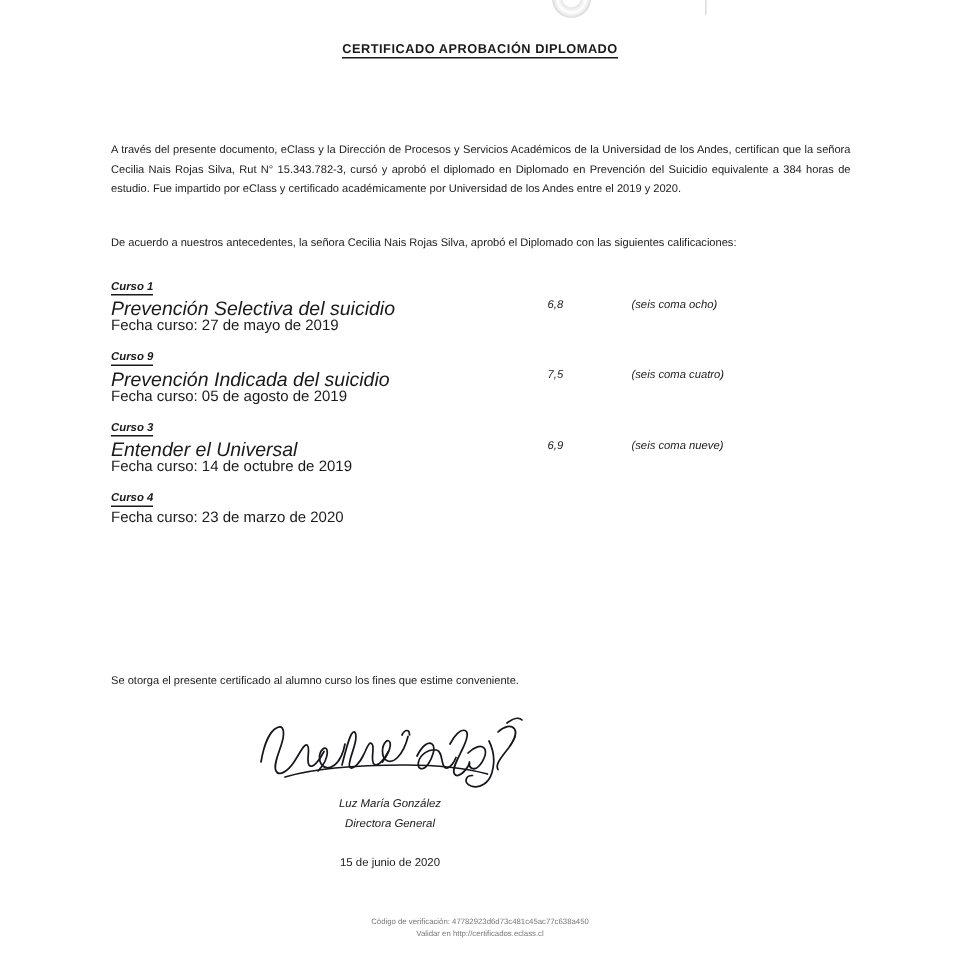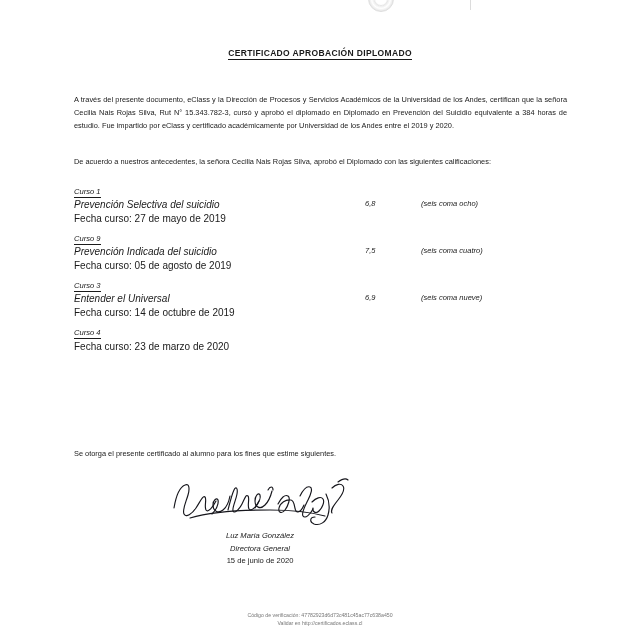--- a/index.html
+++ b/index.html
@@ -60,21 +60,21 @@
     position: absolute;
     left: 0;
     top: 0;
     width: 640px;
     height: 640px;
   }
 
   .doc-title {
     position: absolute;
     left: 0;
-    top: 48px;
+    top: 27px;
     width: 640px;
     text-align: center;
     font-size: 8.5px;
     font-weight: bold;
     letter-spacing: .35px;
   }
   .doc-title span {
     border-bottom: 1px solid #1a1a1a;
     padding-bottom: 1px;
   }
@@ -100,38 +100,38 @@
     left: 74px;
     top: 180px;
     width: 493px;
   }
   .course {
     position: relative;
     height: 47px;
   }
   .course-heading {
     font-size: 7.6px;
-    font-weight: normal;
+    font-weight: bold;
     font-style: italic;
     margin: 0 0 3px 0;
     display: inline-block;
   }
   .course-heading span {
     border-bottom: 1px solid #1a1a1a;
     padding-bottom: 1px;
   }
   .course-row {
     position: relative;
     height: 13px;
   }
   .course-name {
     position: absolute;
     left: 0;
     top: 0;
-    font-size: 10px;
+    font-size: 13px;
     font-style: italic;
   }
   .course-grade {
     position: absolute;
     left: 291px;
     top: 0;
     font-size: 7.5px;
     font-style: italic;
   }
   .course-grade-words {
@@ -164,20 +164,21 @@
     height: 56px;
     margin: 0 auto;
     display: block;
   }
   .signer-line {
     font-size: 7.6px;
     font-style: italic;
     line-height: 12.5px;
   }
   .issue-date {
+    margin-top: 14px;
     font-size: 7.6px;
     line-height: 12px;
   }
 
   
   .footer {
     position: absolute;
     left: 0;
     top: 611px;
     width: 640px;
@@ -249,21 +250,21 @@
 
     <div class="course">
       <div class="course-heading">
         <span>Curso 4</span>
       </div>
       <div class="course-date">Fecha curso: 23 de marzo de 2020</div>
     </div>
 
   </div>
 
-  <div class="body-block para" id="closing-note">Se otorga el presente certificado al alumno para los fines que estime siguientes.</div>
+  <div class="body-block para" id="closing-note">Se otorga el presente certificado al alumno curso los fines que estime conveniente.</div>
 
   <div class="signature-area">
     <svg class="signature-mark" viewBox="0 0 200 56">
       <g fill="none" stroke="#16161c" stroke-width="1.15" stroke-linecap="round" stroke-linejoin="round">
         <path d="M14 34 C16 22, 20 13, 25 11 C29 9, 30 14, 28 21 C26 28, 22 36, 24 40 C26 44, 32 40, 36 34 C40 28, 43 21, 45 23 C47 25, 44 33, 46 36 C48 39, 53 33, 56 27"></path>
         <path d="M52 40 C56 36, 59 30, 58 26 C57 23, 53 26, 53 31 C53 37, 58 40, 63 36 C67 33, 69 27, 70 22"></path>
         <path d="M68 36 C70 28, 72 20, 74 16 C76 12, 78 14, 77 20 C76 26, 72 34, 73 37 C74 40, 79 36, 82 30 C85 24, 86 20, 88 22 C90 24, 87 32, 89 35 C91 38, 96 33, 99 27"></path>
         <path d="M95 34 C98 30, 101 24, 100 21 C99 18, 95 21, 95 27 C95 33, 100 36, 105 31 C109 27, 111 21, 112 17"></path>
         <path d="M108 16 C110 12, 113 12, 113 16"></path>
         <path d="M118 30 C121 24, 125 20, 128 22 C131 24, 128 32, 125 36 C122 40, 118 39, 119 34 C120 29, 126 25, 131 26 C135 27, 134 34, 136 37 C138 40, 142 36, 144 31"></path>

